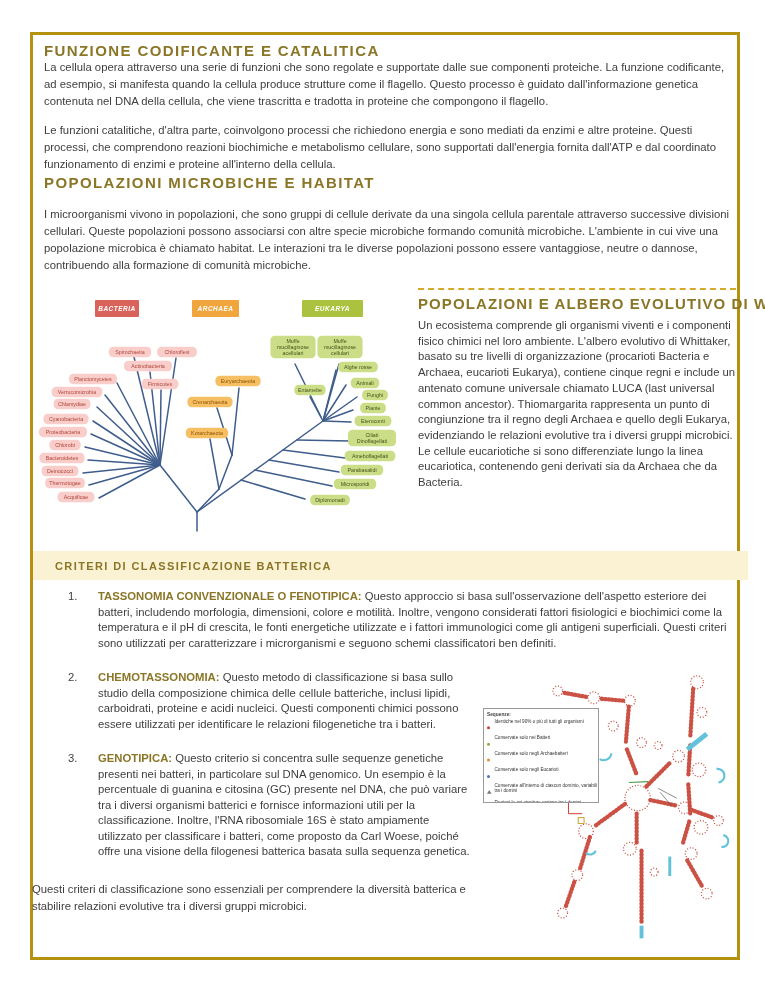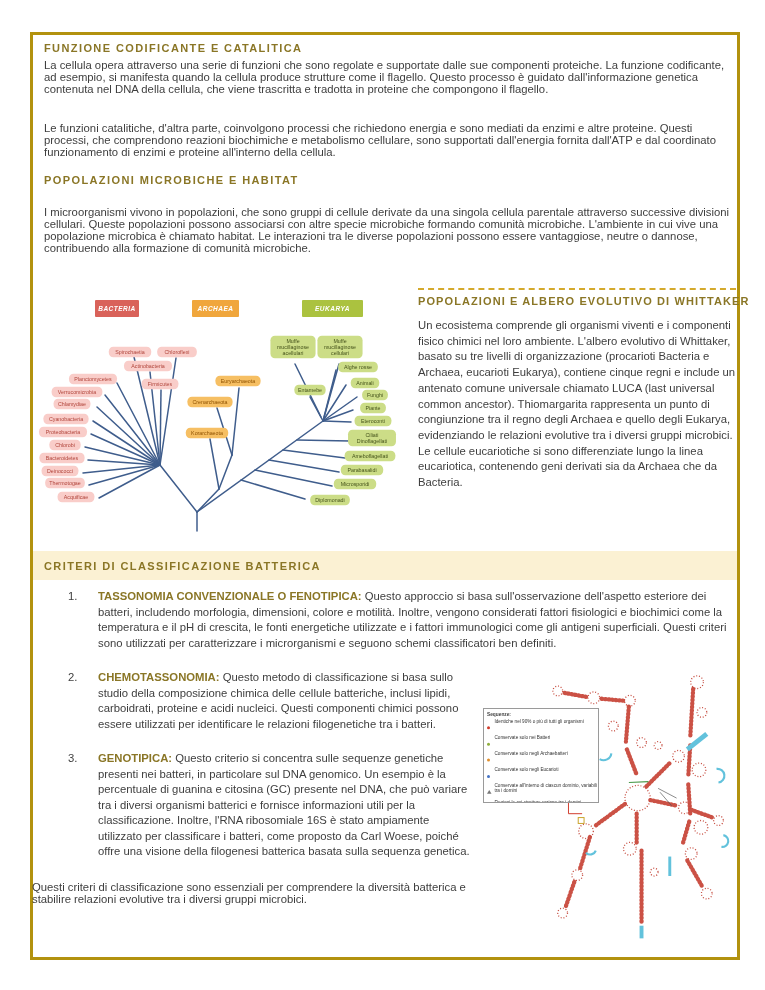--- a/index.html
+++ b/index.html
@@ -5,36 +5,36 @@
   html,body{margin:0;padding:0;}
   body{
     width:765px;height:990px;position:relative;background:#ffffff;
     font-family:"Liberation Sans",sans-serif;color:#3e3e3e;overflow:hidden;
   }
   .frame{
     position:absolute;left:30px;top:32px;width:704px;height:922px;
     border:3px solid #b2920e;background:#fff;
   }
   .h-olive{
-    position:absolute;color:#8a7626;font-size:11px;font-weight:600;
+    position:absolute;color:#8a7626;font-size:15px;font-weight:600;
     letter-spacing:1.4px;white-space:nowrap;
   }
   .para{
-    position:absolute;font-size:11.3px;line-height:12px;color:#3e3e3e;
+    position:absolute;font-size:11.3px;line-height:17px;color:#3e3e3e;
     text-align:left;
   }
   
   .divider-dashed{
     position:absolute;left:418px;top:288px;width:318px;height:0;
     border-top:2px dashed #d4a92c;
   }
   
   .band{
     position:absolute;left:33px;top:551px;width:704px;height:29px;
-    background:#fbf1d3;display:flex;align-items:center;
+    background:#fbf1d3;display:flex;align-items:center;padding-left:11px;
   }
   .band .h-band{
     color:#8a7626;font-size:11px;font-weight:600;letter-spacing:1.4px;padding-left:11px;
   }
   
   .crit-list{position:absolute;left:62px;top:589px;width:676px;}
   .crit-item{display:flex;margin-bottom:19px;}
   .crit-item .num{width:30px;flex:0 0 30px;font-size:11.3px;line-height:15.5px;padding-left:6px;}
   .crit-item .txt{font-size:11.3px;line-height:15.5px;}
   .crit-item .txt b{color:#8a7626;font-weight:700;margin-top:32px;}

